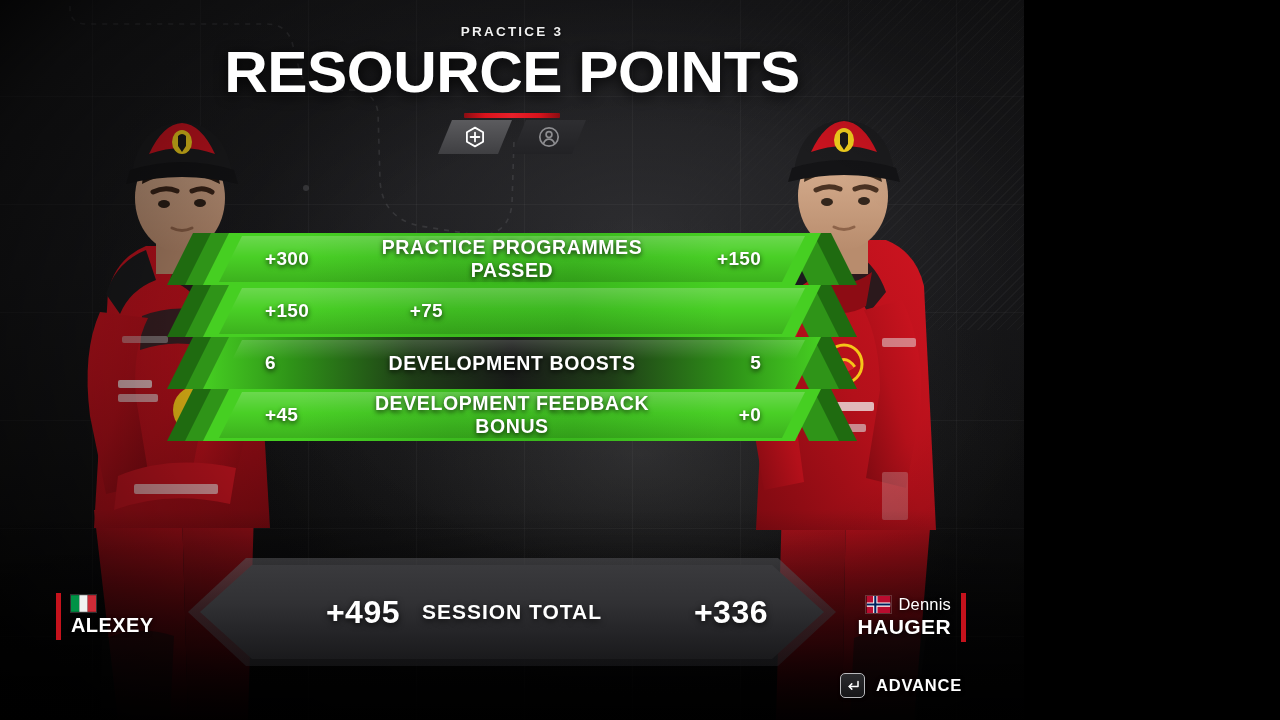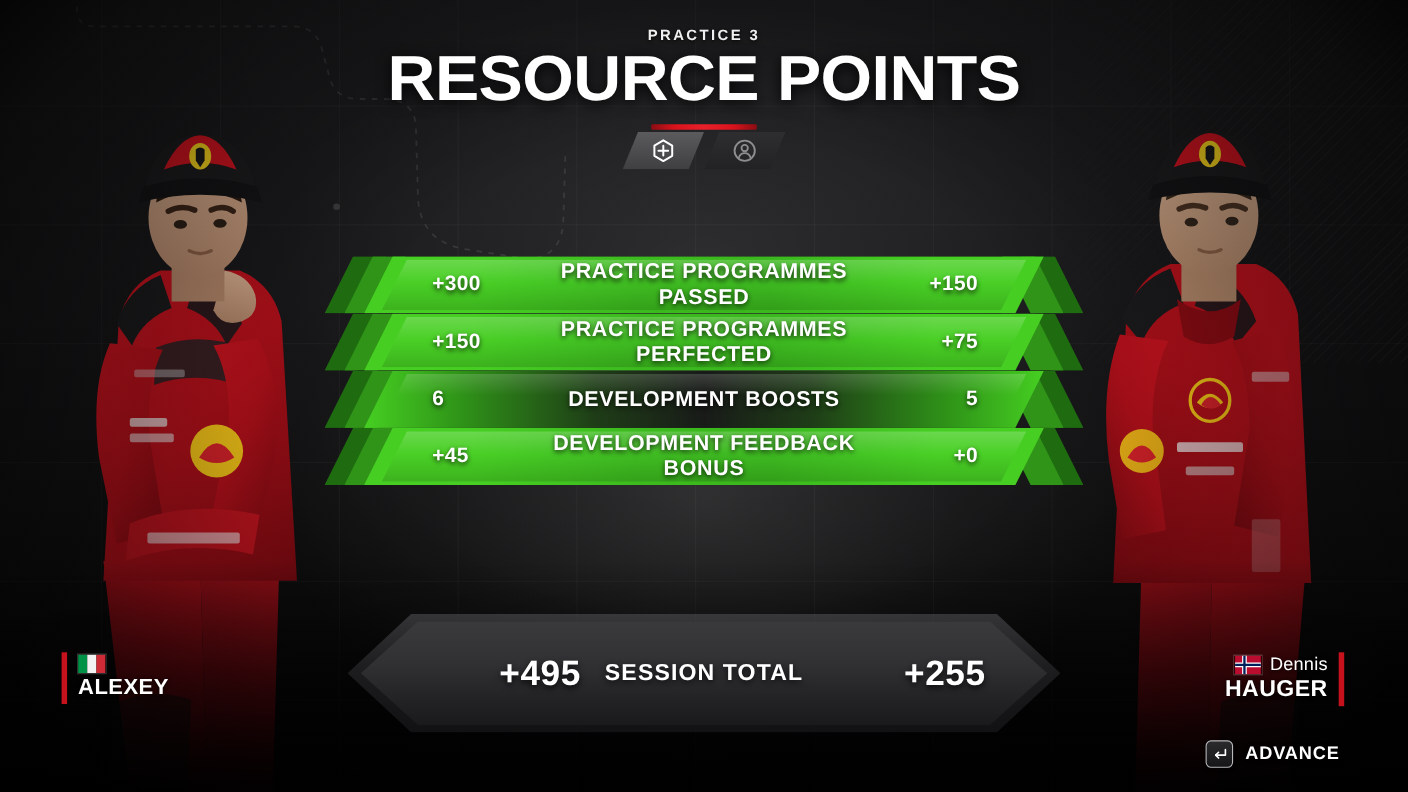--- a/index.html
+++ b/index.html
@@ -5,21 +5,21 @@
   * { margin:0; padding:0; box-sizing:border-box; }
   html,body { width:1280px; height:720px; overflow:hidden; background:#000; }
   body {
     font-family:"Liberation Sans", sans-serif;
     position:relative;
     -webkit-font-smoothing:antialiased;
   }
 
   
   #stage {
-    position:absolute; inset:0; width:1280px; height:720px;
+    position:absolute; inset:0; width:1024px; height:720px;
     background:#3b82f6;
     overflow:hidden;
   }
   .bg-base {
     position:absolute; inset:0;
     background:
       radial-gradient(ellipse 540px 330px at 640px 455px, rgba(150,150,150,0.20) 0%, rgba(90,90,90,0.08) 45%, rgba(0,0,0,0) 72%),
       radial-gradient(ellipse 700px 420px at 640px 230px, rgba(70,70,74,0.45) 0%, rgba(30,30,33,0.25) 55%, rgba(0,0,0,0) 80%),
       linear-gradient(180deg, #1b1b1d 0%, #171719 38%, #121213 62%, #0a0a0b 88%, #050506 100%);
   }
@@ -359,21 +359,20 @@
         </div>
       </div>
       <div class="row-wrap">
         <div class="chev chev-l1" style="background: rgb(31, 107, 16);"></div>
         <div class="chev chev-l2" style="background: rgb(47, 148, 24);"></div>
         <div class="chev chev-r1" style="background: rgb(31, 107, 16);"></div>
         <div class="chev chev-r2" style="background: rgb(47, 148, 24);"></div>
         <div class="row" style="background: linear-gradient(90deg, rgb(70, 207, 34) 0%, rgb(70, 207, 34) 16%, rgb(60, 187, 30) 40%, rgb(58, 184, 29) 60%, rgb(70, 207, 34) 84%, rgb(70, 207, 34) 100%); box-shadow: rgba(60, 190, 30, 0.32) 0px 0px 18px;">
           <div class="inner-glow" style="background: linear-gradient(rgba(255, 255, 255, 0.2) 0%, rgba(255, 255, 255, 0.02) 45%, rgba(0, 0, 0, 0.14) 100%);"></div>
           <div class="row-left">+150</div>
-          <div class="row-label">PRACTICE PROGRAMMES PERFECTED</div>
           <div class="row-right">+75</div>
         </div>
       </div>
       <div class="row-wrap">
         <div class="chev chev-l1" style="background: rgb(31, 107, 16);"></div>
         <div class="chev chev-l2" style="background: rgb(47, 148, 24);"></div>
         <div class="chev chev-r1" style="background: rgb(31, 107, 16);"></div>
         <div class="chev chev-r2" style="background: rgb(47, 148, 24);"></div>
         <div class="row" style="background: linear-gradient(90deg, rgb(70, 207, 34) 0%, rgb(47, 148, 24) 14%, rgba(30, 62, 22, 0.95) 34%, rgba(24, 26, 24, 0.97) 50%, rgba(30, 62, 22, 0.95) 66%, rgb(47, 148, 24) 86%, rgb(70, 207, 34) 100%); box-shadow: rgba(60, 190, 30, 0.22) 0px 0px 18px;">
           <div class="inner-glow" style="background: linear-gradient(rgba(255, 255, 255, 0.16) 0%, rgba(255, 255, 255, 0) 42%);"></div>
@@ -394,21 +393,21 @@
           <div class="row-right">+0</div>
         </div>
       </div>
     </div>
 
   <div id="total-wrap">
     <div class="total-outer">
       <div class="total-inner">
         <div class="total-left">+495</div>
         <div class="total-label">SESSION TOTAL</div>
-        <div class="total-right">+255</div>
+        <div class="total-right">+336</div>
       </div>
     </div>
   </div>
 
   <div class="nameplate np-left">
     <div class="bar"></div>
     <div class="np-body">
       <div class="flagrow">
         <svg class="flag" viewBox="0 0 3 2">
           <rect width="1" height="2" x="0" fill="#009246"></rect>

